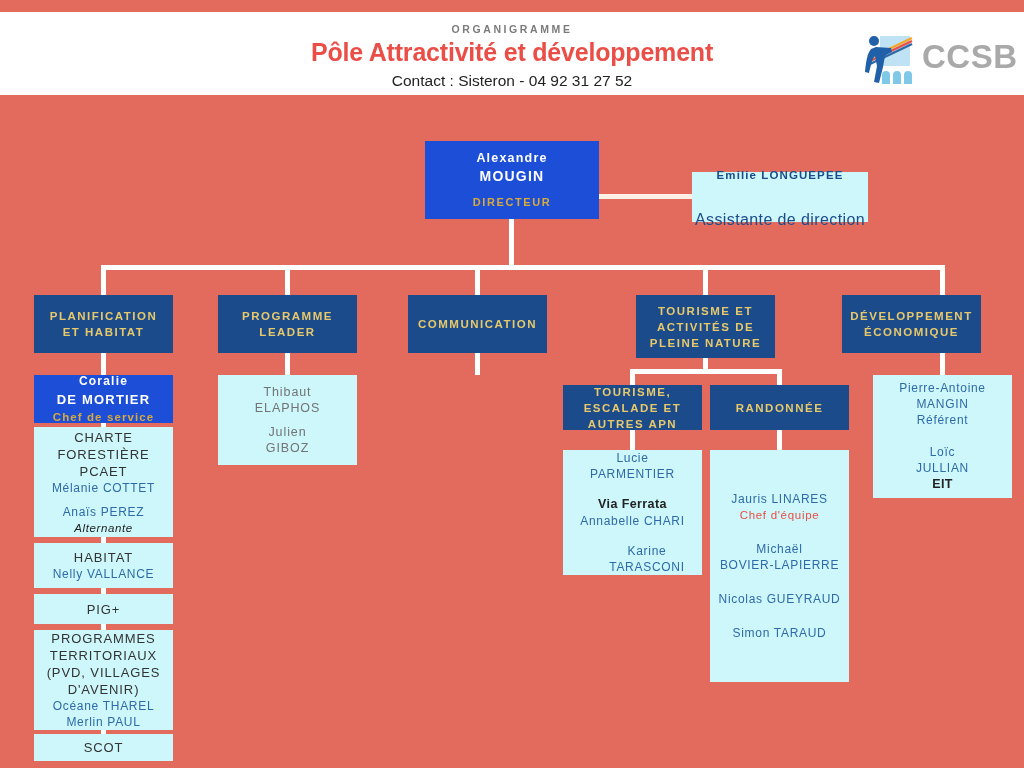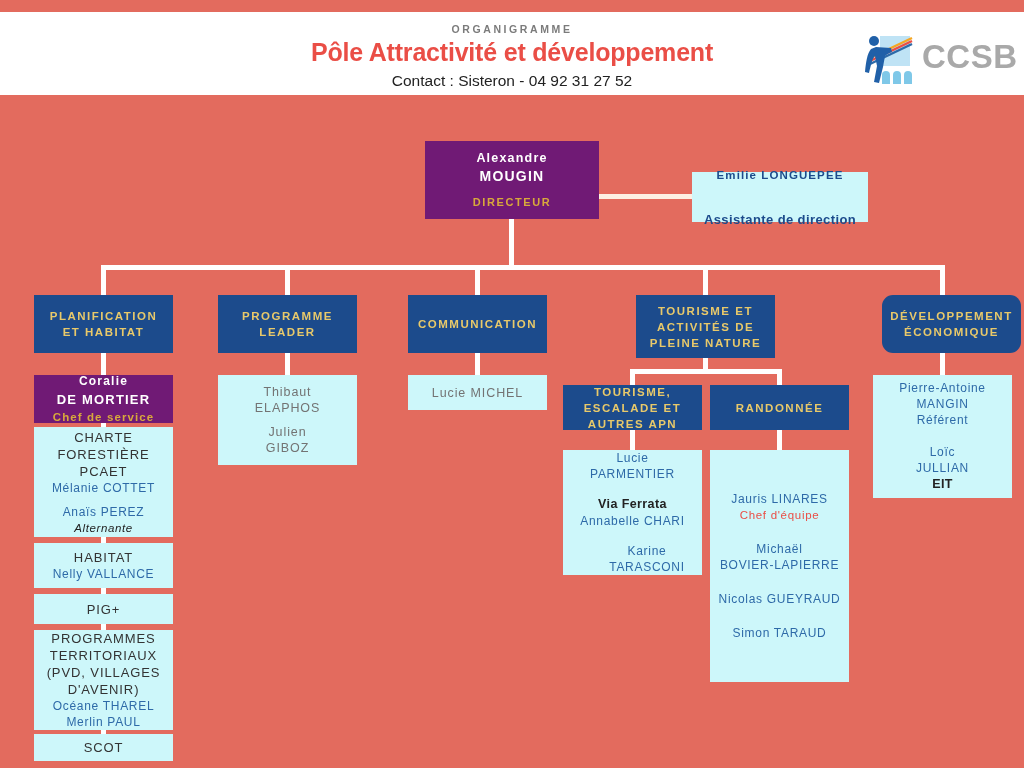--- a/index.html
+++ b/index.html
@@ -29,21 +29,21 @@
   #logo-mark{position:absolute;left:0;top:2px;width:58px;height:56px;}
   #logo-text{
     position:absolute;left:64px;top:8px;
     font-size:33px;font-weight:700;color:#A9A9A9;letter-spacing:0.5px;
     font-family:"Liberation Sans","DejaVu Sans",sans-serif;
   }
   
   #chart{position:absolute;left:0;top:95px;width:1024px;height:673px;}
   .box{position:absolute;box-sizing:border-box;display:flex;flex-direction:column;
        align-items:center;justify-content:center;text-align:center;}
-  .box-dark{background:#701a75;}
+  .box-dark{background:#1d4ed8;}
   .box-blue{background:#1C4B8C;}
   .box-cyan{background:#CDF7FA;}
   .t-name-first{color:#ffffff;font-size:12.5px;font-weight:700;letter-spacing:1.2px;line-height:18px;}
   .t-name-last{color:#ffffff;font-size:14px;font-weight:700;letter-spacing:1.2px;line-height:19px;}
   .t-role-gold{color:#D8A93B;font-size:11px;font-weight:700;letter-spacing:1.6px;line-height:18px;margin-top:7px;}
   .t-role-gold2{color:#D8A93B;font-size:11.5px;font-weight:700;letter-spacing:1.1px;line-height:17px;}
   .t-head{color:#E8C96A;font-size:11.5px;font-weight:700;letter-spacing:1.5px;line-height:16px;}
   .t-sub{color:#1C4B8C;font-size:11.5px;font-weight:700;letter-spacing:1.1px;line-height:16px;}
   .t-blue{color:#2E6AA8;font-size:12px;letter-spacing:0.7px;line-height:16px;}
   .t-blue-name{color:#737373;font-size:12.5px;letter-spacing:0.9px;line-height:16px;}
@@ -115,21 +115,21 @@
   <div class="line" style="left:777px;top:334px;width:5px;height:22px;"></div>
 
   <div class="box box-dark" style="left:425px;top:46px;width:174px;height:78px;">
     <div class="t-name-first">Alexandre</div>
     <div class="t-name-last">MOUGIN</div>
     <div class="t-role-gold">DIRECTEUR</div>
   </div>
 
   <div class="box box-cyan" style="left:692px;top:77px;width:176px;height:50px;">
     <div class="t-sub">Emilie LONGUEPEE</div>
-    <div class="t-dark-b" style="font-weight:700;font-size:13px;color:#1C4B8C;margin-top:28px;">Assistante de direction</div>
+    <div class="t-dark-b" style="font-weight:400;font-size:16px;color:#1C4B8C;margin-top:28px;">Assistante de direction</div>
   </div>
 
   <div class="box box-blue" style="left:34px;top:200px;width:139px;height:58px;">
     <div class="t-head">PLANIFICATION</div>
     <div class="t-head">ET HABITAT</div>
   </div>
 
   <div class="box box-dark" style="left:34px;top:280px;width:139px;height:48px;">
     <div class="t-name-first" style="font-size:12px;">Coralie</div>
     <div class="t-name-last" style="font-size:13px;">DE MORTIER</div>
@@ -182,23 +182,20 @@
     </div>
     <div class="grp" style="">
       <div class="t-blue-name">Julien</div>
       <div class="t-blue-name">GIBOZ</div>
     </div>
   </div>
 
   <div class="box box-blue" style="left:408px;top:200px;width:139px;height:58px;">
     <div class="t-head">COMMUNICATION</div>
   </div>
-  <div class="box box-cyan" style="left:408px;top:280px;width:139px;height:35px;">
-    <div class="t-blue-name">Lucie MICHEL</div>
-  </div>
 
   <div class="box box-blue" style="left:636px;top:200px;width:139px;height:63px;">
     <div class="t-head">TOURISME ET</div>
     <div class="t-head">ACTIVITÉS DE</div>
     <div class="t-head">PLEINE NATURE</div>
   </div>
 
   <div class="box box-blue" style="left:563px;top:290px;width:139px;height:45px;">
     <div class="t-head">TOURISME,</div>
     <div class="t-head">ESCALADE ET</div>
@@ -231,21 +228,21 @@
       <div class="t-blue">BOVIER-LAPIERRE</div>
     </div>
     <div class="grp" style="margin-top:14px;">
       <div class="t-blue">Nicolas GUEYRAUD</div>
     </div>
     <div class="grp" style="margin-top:14px;">
       <div class="t-blue">Simon TARAUD</div>
     </div>
   </div>
 
-  <div class="box box-blue" style="left:882px;top:200px;width:139px;height:58px;border-radius:11px;">
+  <div class="box box-blue" style="left:842px;top:200px;width:139px;height:58px;">
     <div class="t-head">DÉVELOPPEMENT</div>
     <div class="t-head">ÉCONOMIQUE</div>
   </div>
   <div class="box box-cyan" style="left:873px;top:280px;width:139px;height:123px;">
     <div class="grp">
       <div class="t-blue">Pierre-Antoine</div>
       <div class="t-blue">MANGIN</div>
       <div class="t-blue">Référent</div>
     </div>
     <div class="grp" style="margin-top:12px;">

